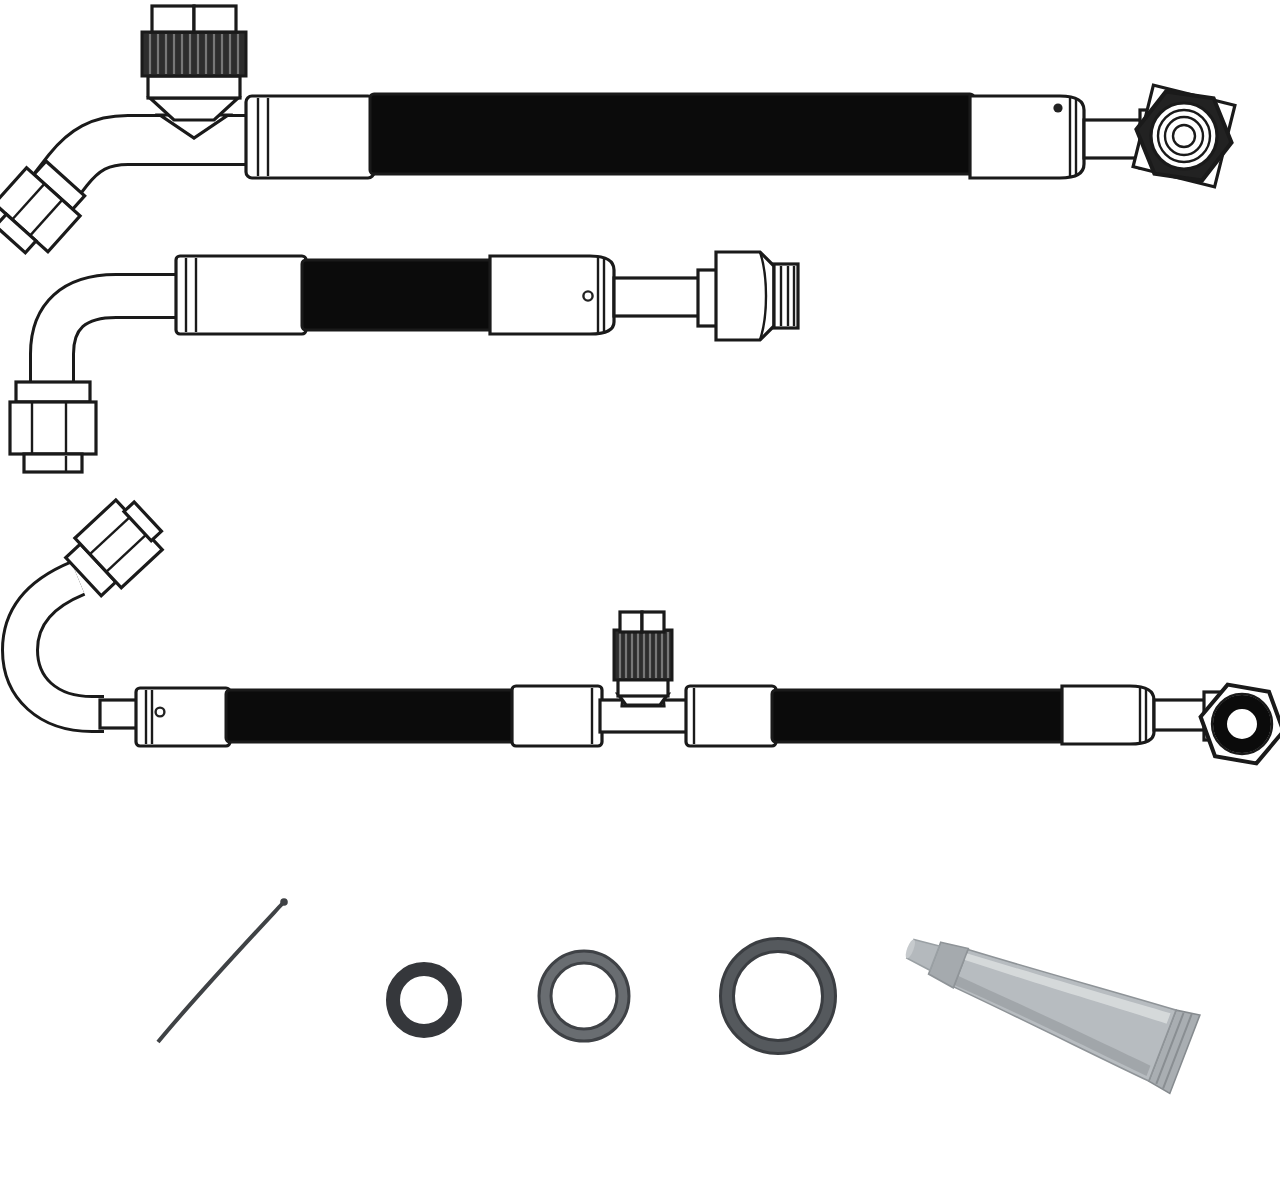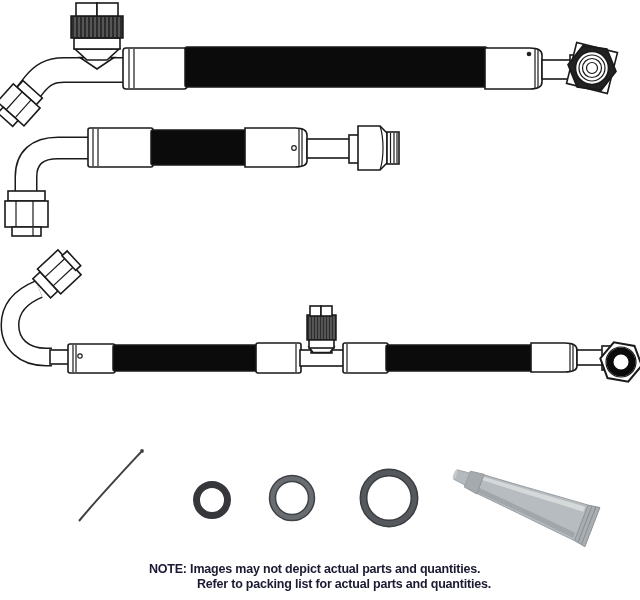--- a/index.html
+++ b/index.html
@@ -182,21 +182,14 @@
       <path d="M76 -19 V19 M80 -20 V20" stroke="#898e92" stroke-width="1" fill="none"></path>
       <path d="M -36 -10 C 5 -13 45 -17 72 -19 L 72 19 C 45 17 5 13 -36 10 Z" fill="var(--tube-body,#b7bcc0)" stroke="#8f9498" stroke-width="0.8"></path>
       <path d="M -36 -8 C 5 -11 45 -14.5 70 -16.5 L 70 -11 C 45 -9.5 5 -6.5 -36 -4.5 Z" fill="var(--tube-highlight,#d8dbdd)" opacity="0.9"></path>
       <path d="M -36 4 C 5 6.5 45 9.5 70 11.5 L 70 17 C 45 15 5 11 -36 9 Z" fill="var(--tube-shadow,#8f9498)" opacity="0.55"></path>
       <polygon points="-50,-8.5 -36,-10.5 -36,10.5 -50,8.5" fill="#a5aaae" stroke="#8f9498" stroke-width="0.8"></polygon>
       <polygon points="-63,-5 -50,-6.5 -50,6.5 -63,5" fill="#b4b9bd" stroke="#9aa0a4" stroke-width="0.8"></polygon>
       <ellipse cx="-63" cy="0" rx="1.6" ry="5" fill="#c6cacd"></ellipse>
     </g>
   </svg>
 
-  <div class="note">
-    <div class="note-inner">
-      <span>NOTE:</span>
-      <span>Images may not depict actual parts and quantities.</span>
-      <div class="note-l2">Refer to packing list for actual parts and quantities.</div>
-    </div>
-  </div>
 
 </div>
 
 </body></html>

